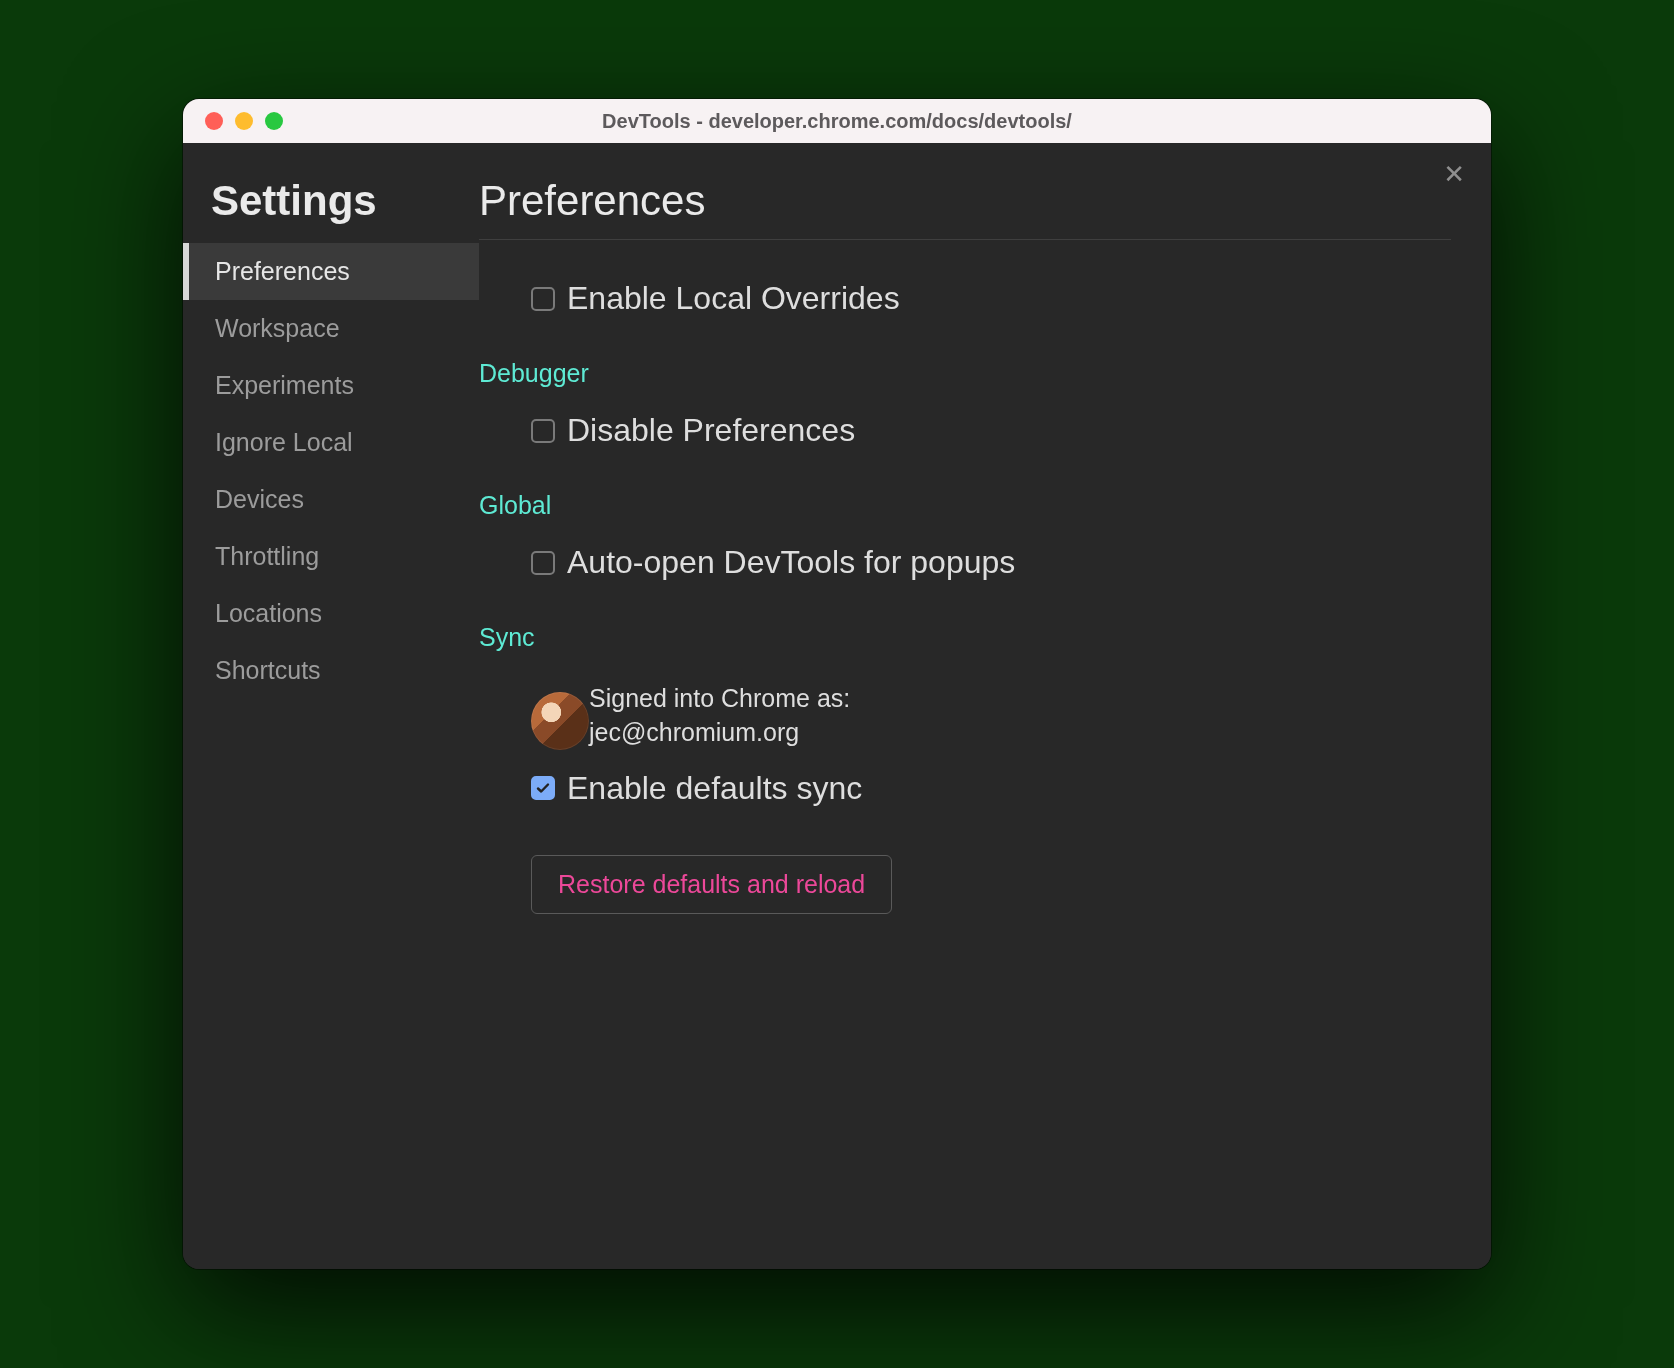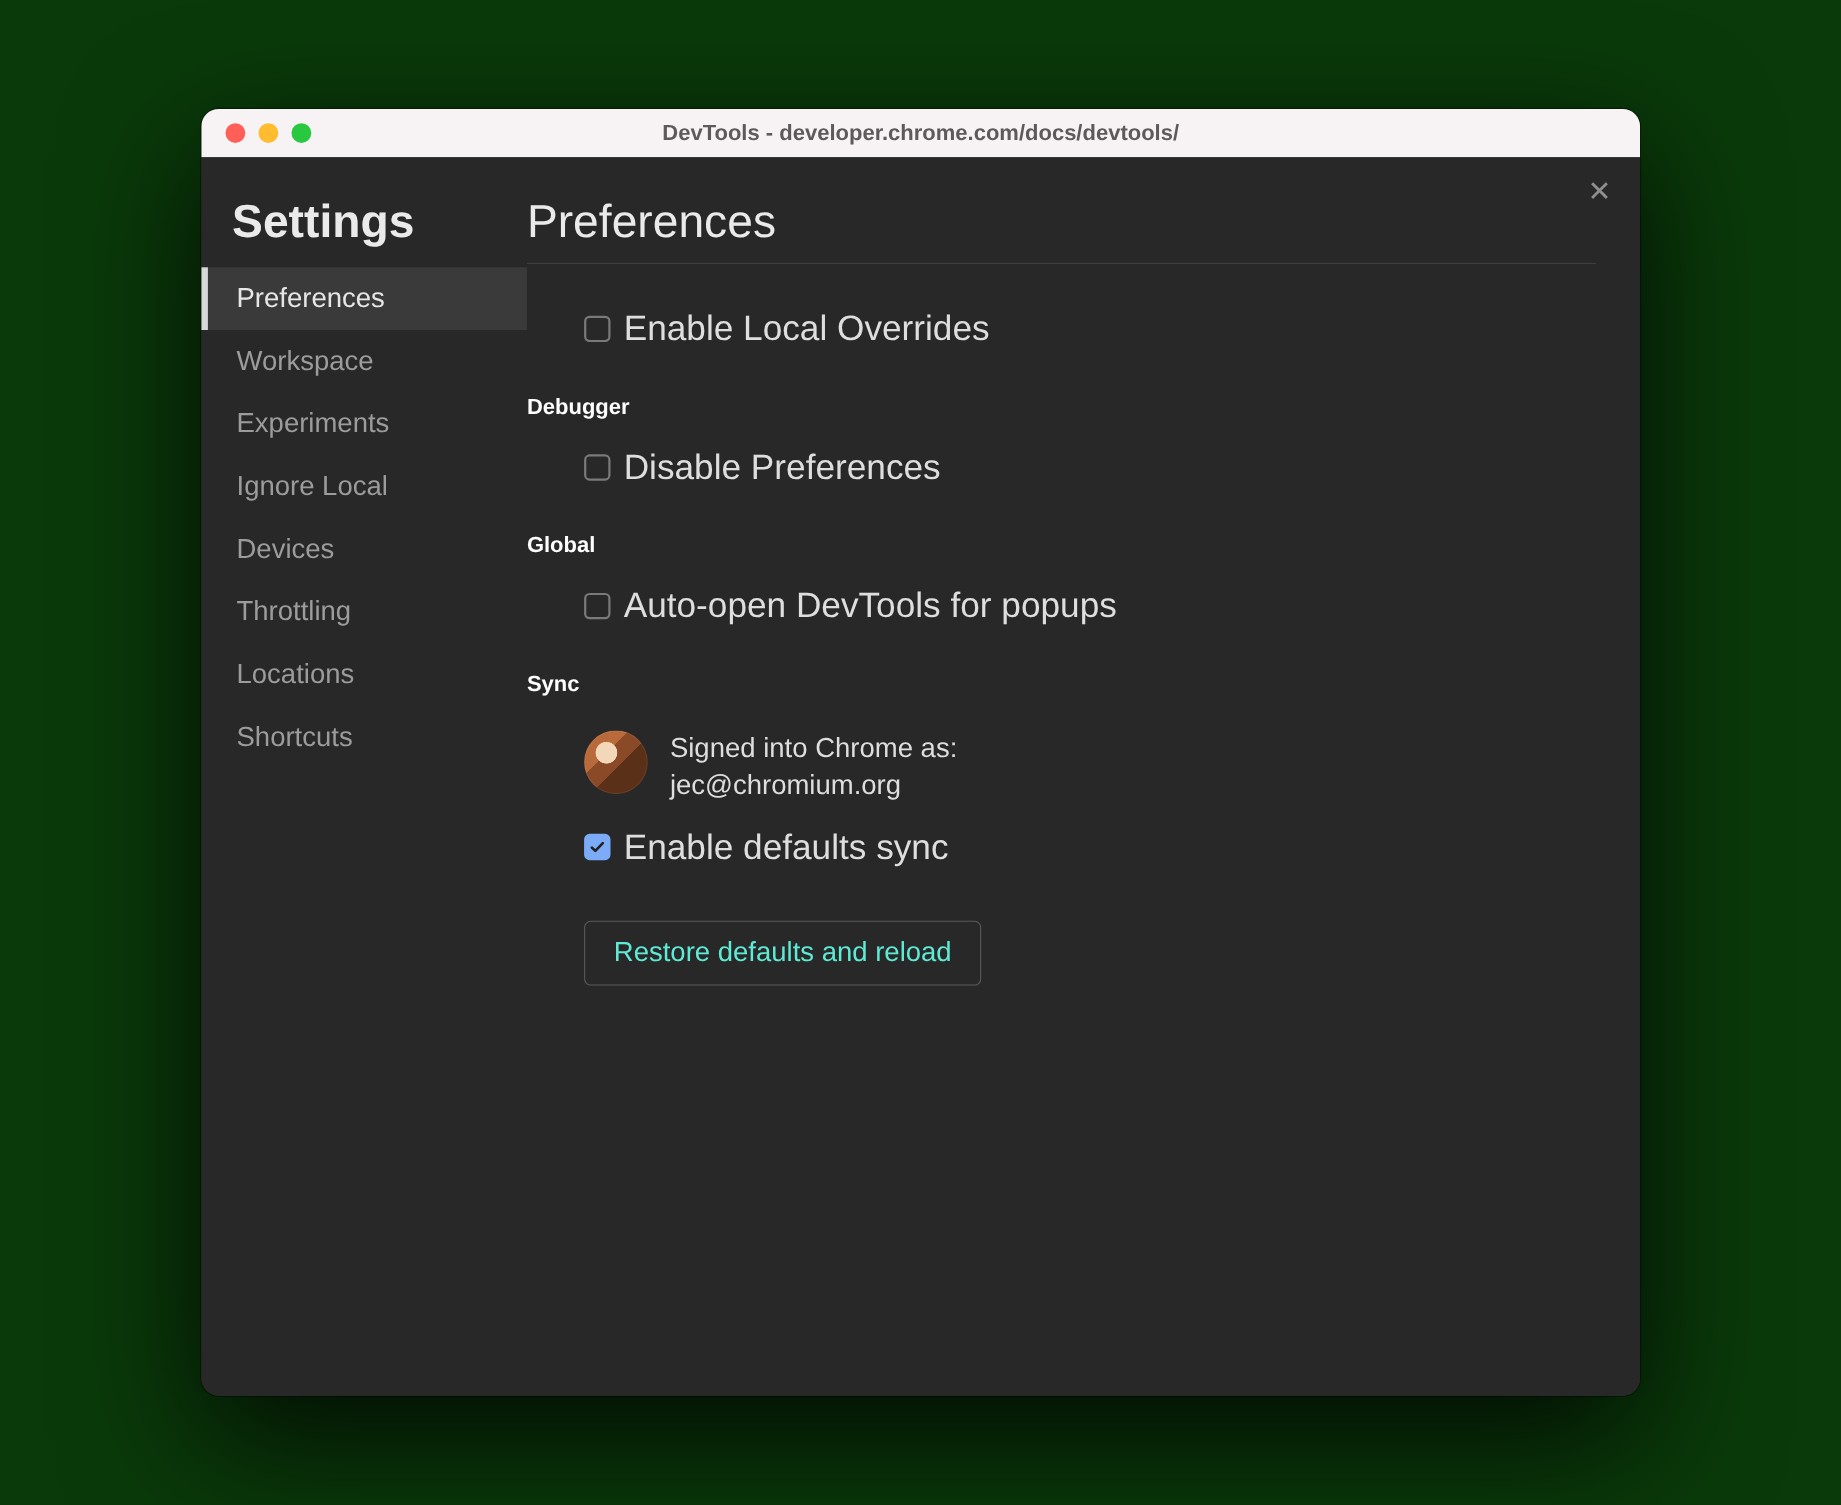--- a/index.html
+++ b/index.html
@@ -125,24 +125,24 @@
     overflow-y: auto;
     padding-right: 20px;
     scrollbar-width: thin;
     scrollbar-color: #6a6a6a transparent;
   }
   .scroll::-webkit-scrollbar { width: 12px; }
   .scroll::-webkit-scrollbar-track { background: transparent; }
   .scroll::-webkit-scrollbar-thumb { background: #6a6a6a; border-radius: 6px; }
 
   .section-title {
-    font-size: 20px;
-    color: #ffffff;
+    font-size: 25px;
+    color: #5eead4;
     margin: 34px 0 10px 0;
-    font-weight: 700;
+    font-weight: 400;
   }
   .opt-row {
     display: flex;
     align-items: center;
     gap: 12px;
     padding: 14px 0 8px 52px;
     font-size: 32px;
     color: #dedede;
   }
   .cbox {
@@ -156,22 +156,21 @@
     flex: 0 0 auto;
   }
   .cbox.checked {
     background: #7cacf8;
     border-color: #7cacf8;
   }
   .cbox.checked svg { display: block; }
   .cbox svg { display: none; width: 16px; height: 16px; }
   .signed-row {
     display: flex;
-    align-items: flex-start;
-    gap: 20px;
+    align-items: flex-end;
     padding: 20px 0 6px 52px;
   }
   .avatar {
     width: 58px; height: 58px;
     border-radius: 50%;
     background: radial-gradient(circle at 35% 35%, #f4d6b8 0 18%, transparent 19%),
                 linear-gradient(135deg, #b86a3a 0 35%, #8a4a28 35% 55%, #5a3018 55% 100%);
     flex: 0 0 auto;
     box-shadow: inset 0 0 0 1px rgba(255,255,255,0.08);
   }
@@ -179,21 +178,21 @@
     font-size: 25px;
     color: #dedede;
     line-height: 1.35;
   }
   .restore-btn {
     margin: 40px 0 40px 52px;
     display: inline-block;
     border: 1px solid #5a5a5a;
     border-radius: 6px;
     background: transparent;
-    color: #5eead4;
+    color: #ec4899;
     font-size: 25px;
     padding: 14px 26px;
     cursor: pointer;
   }
 </style>
 </head>
 <body>
 
 <div class="stage">
   <div class="window">

